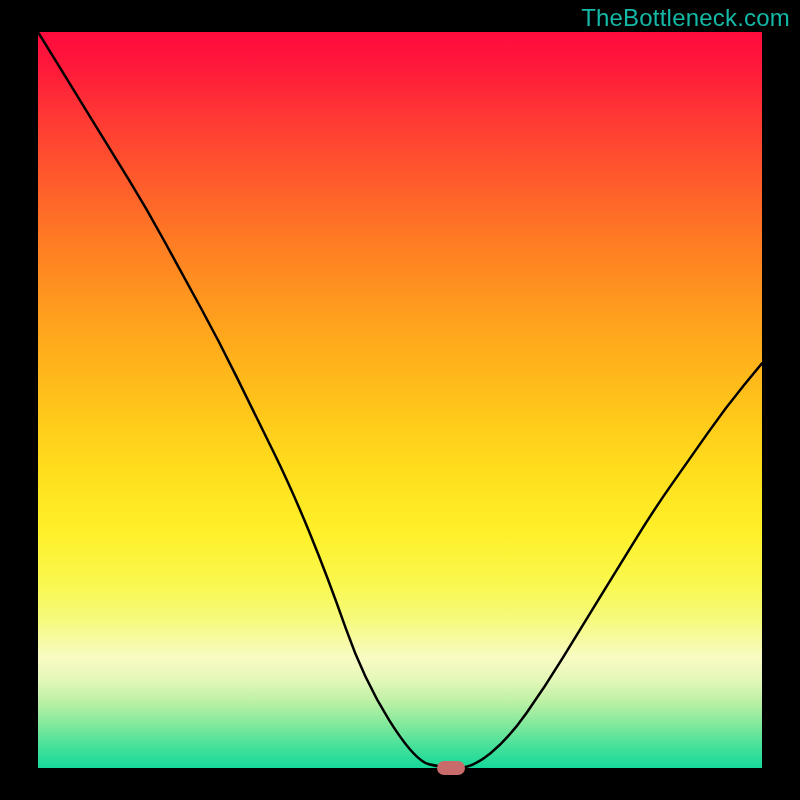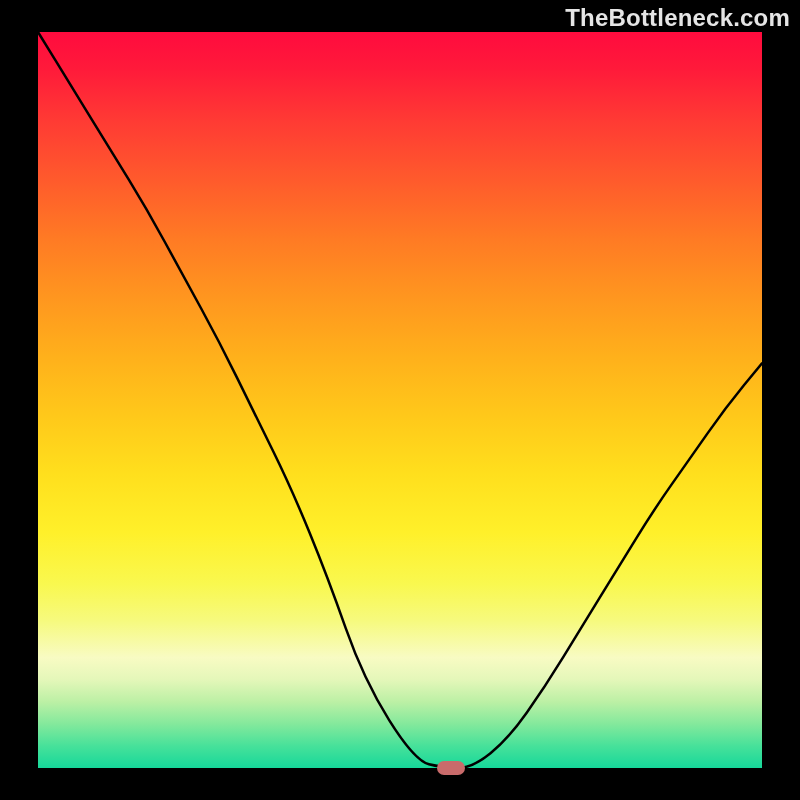--- a/index.html
+++ b/index.html
@@ -14,23 +14,23 @@
   .frame {
     position: relative;
     width: 800px;
     height: 800px;
     background: #000;
   }
   .watermark {
     position: absolute;
     top: 4px;
     right: 10px;
-    color: #e5e5e5;
+    color: #14b8a6;
     font-size: 24px;
-    font-weight: 700;
+    font-weight: 400;
     letter-spacing: 0.2px;
     z-index: 20;
   }
   .plot {
     position: absolute;
     left: 38px;
     top: 32px;
     width: 724px;   
     height: 736px;  
     

